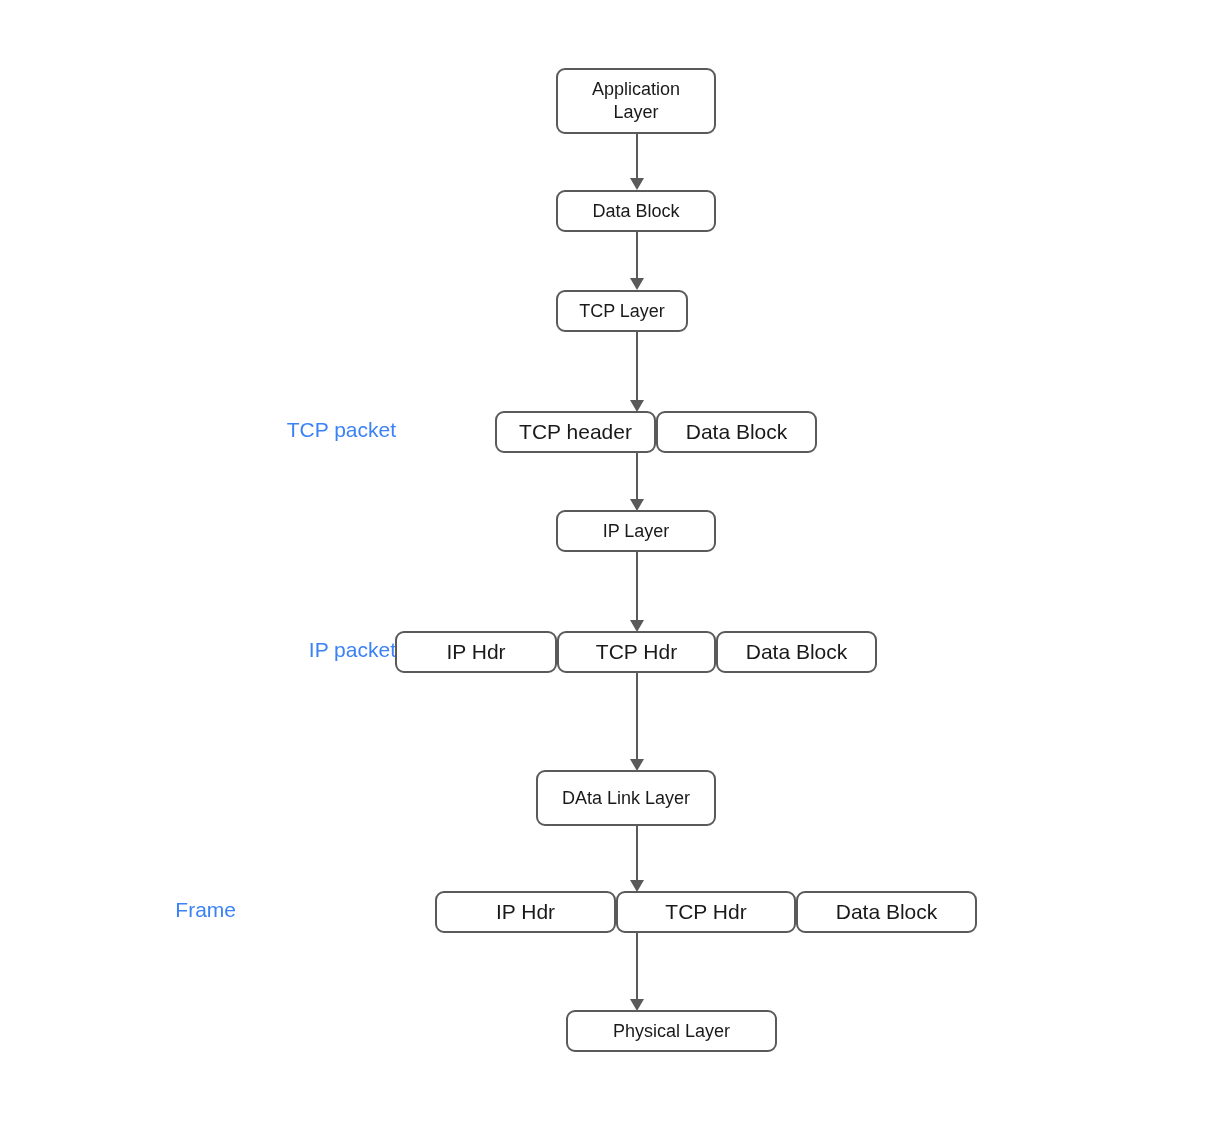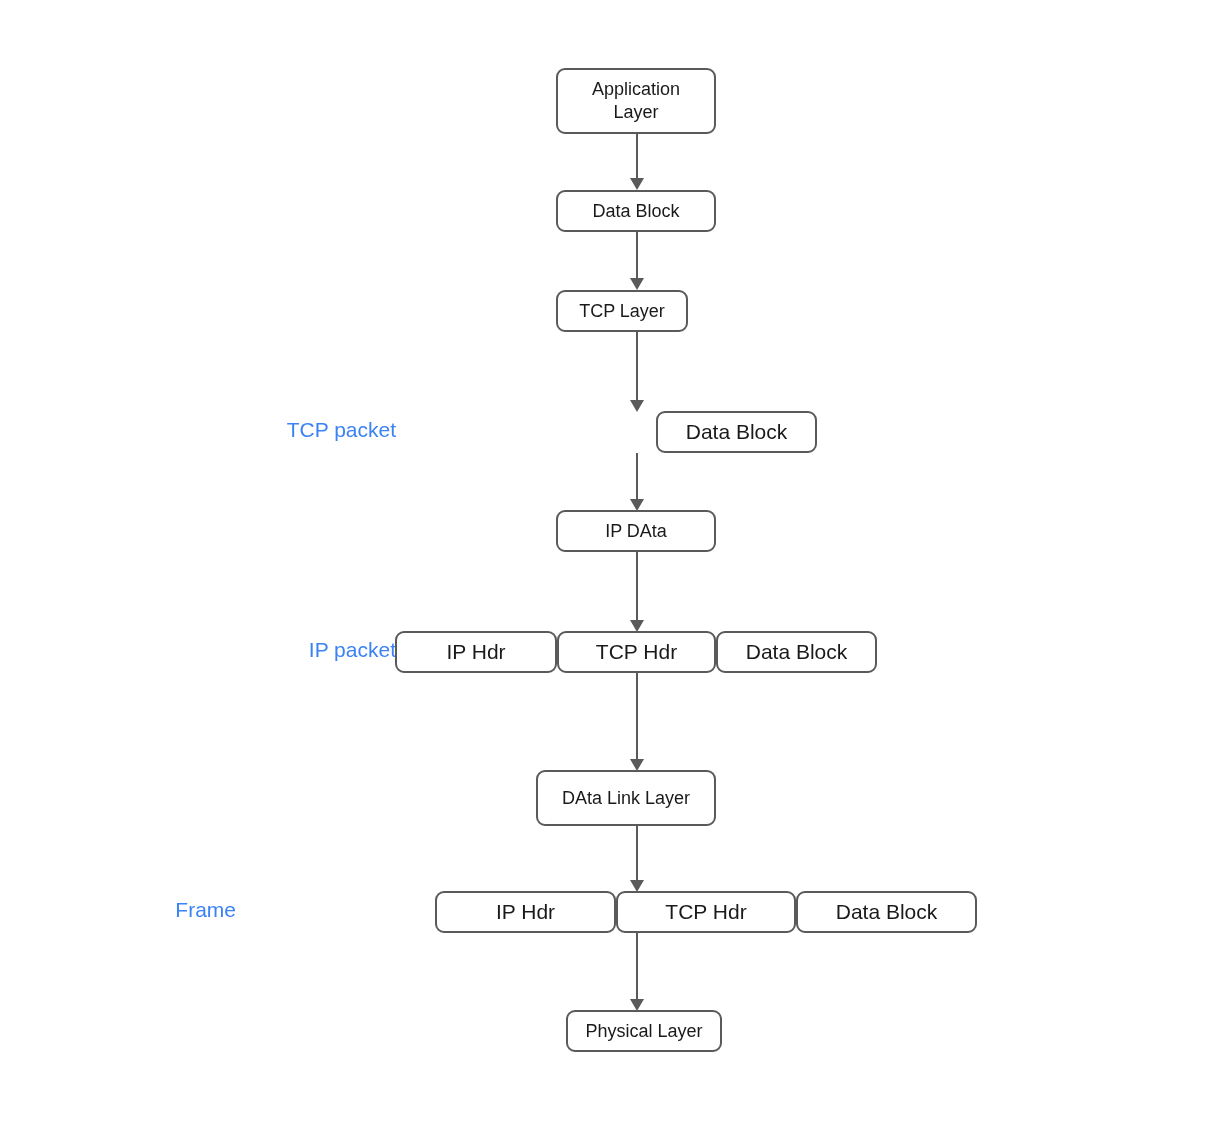--- a/index.html
+++ b/index.html
@@ -118,29 +118,30 @@
     <span>TCP Layer</span>
   </div>
 
   <div class="arrow" style="left:636px; top:332px; height:80px;">
     <div class="shaft" style="height:68px;"></div>
     <div class="head" style="top:68px;"></div>
   </div>
 
   <div class="row-label" style="left:196px; top:418px; width:200px;">TCP packet</div>
 
+  <div class="seg" style="left:495px; top:411px; width:161px; height:42px;">TCP header</div>
   <div class="seg" style="left:656px; top:411px; width:161px; height:42px;">Data Block</div>
 
   <div class="arrow" style="left:636px; top:453px; height:58px;">
     <div class="shaft" style="height:46px;"></div>
     <div class="head" style="top:46px;"></div>
   </div>
 
   <div class="node" style="left:556px; top:510px; width:160px; height:42px;">
-    <span>IP DAta</span>
+    <span>IP Layer</span>
   </div>
 
   <div class="arrow" style="left:636px; top:552px; height:80px;">
     <div class="shaft" style="height:68px;"></div>
     <div class="head" style="top:68px;"></div>
   </div>
 
   <div class="row-label" style="left:150px; top:638px; width:246px;">IP packet</div>
 
   <div class="seg" style="left:395px; top:631px; width:162px; height:42px;">IP Hdr</div>
@@ -165,17 +166,17 @@
 
   <div class="seg" style="left:435px; top:891px; width:181px; height:42px;">IP Hdr</div>
   <div class="seg" style="left:616px; top:891px; width:180px; height:42px;">TCP Hdr</div>
   <div class="seg" style="left:796px; top:891px; width:181px; height:42px;">Data Block</div>
 
   <div class="arrow" style="left:636px; top:933px; height:78px;">
     <div class="shaft" style="height:66px;"></div>
     <div class="head" style="top:66px;"></div>
   </div>
 
-  <div class="node" style="left:566px; top:1010px; width:156px; height:42px;">
+  <div class="node" style="left:566px; top:1010px; width:211px; height:42px;">
     <span>Physical Layer</span>
   </div>
 
 </div>
 
 </body></html>

